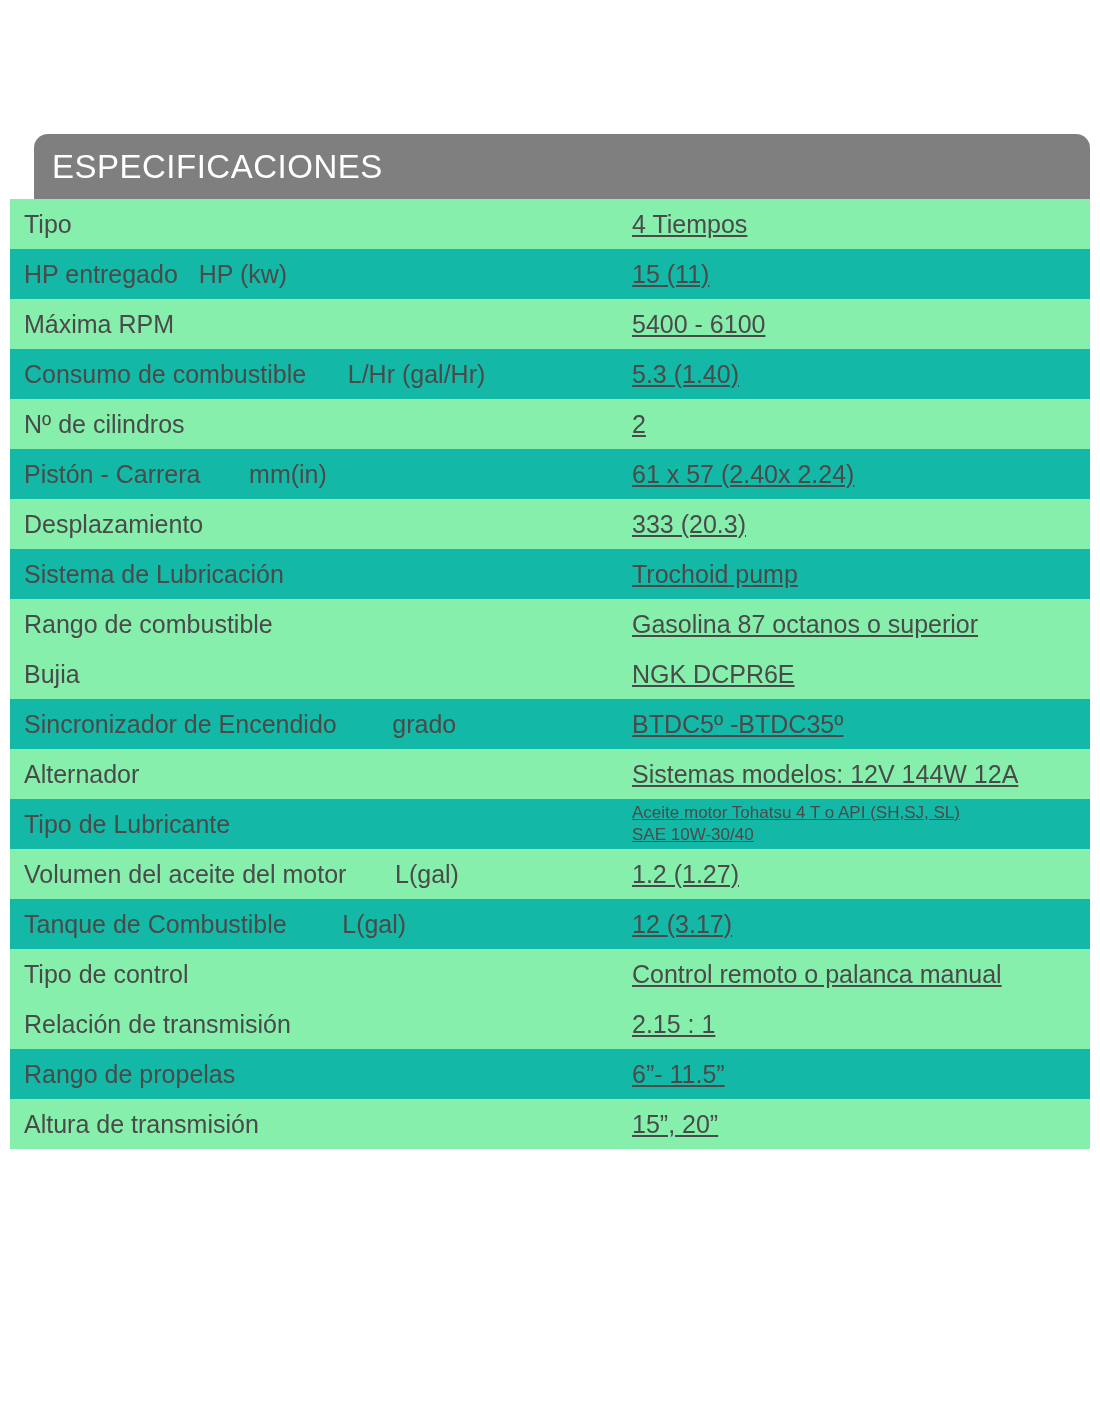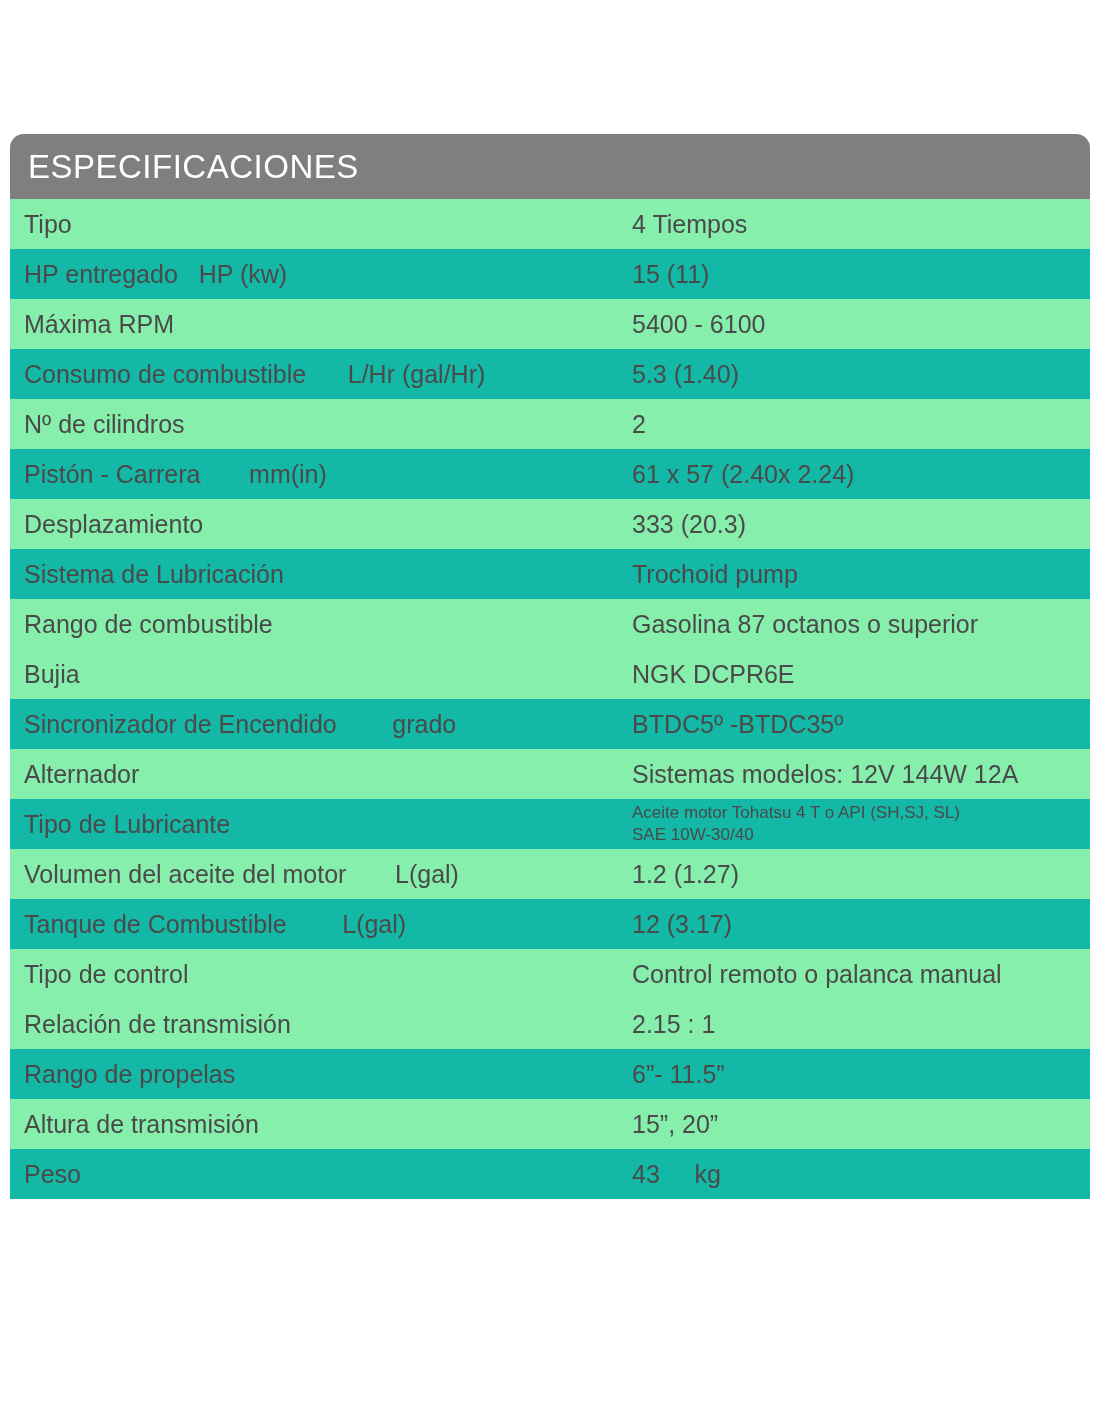--- a/index.html
+++ b/index.html
@@ -28,20 +28,21 @@
     color: #ffffff;
     font-size: 33px;
     font-weight: normal;
     letter-spacing: 0.5px;
     padding: 12px 0 12px 18px;
     border-top-left-radius: 14px;
     border-top-right-radius: 14px;
     box-sizing: border-box;
     height: 65px;
     line-height: 41px;
+    margin-left: 24px;
   }
 
   .spec-table {
     width: 100%;
     border-collapse: collapse;
     table-layout: fixed;
   }
 
   .spec-table tr.odd td {
     background: #86efac;
@@ -63,20 +64,21 @@
     width: 614px;
     padding-left: 14px;
     box-sizing: border-box;
     white-space: pre;
   }
 
   td.value-cell {
     padding-left: 8px;
     box-sizing: border-box;
     white-space: pre;
+    text-decoration: underline;
   }
 
   td.value-cell.small {
     font-size: 17px;
     line-height: 1.3;
     color: #4a4a4a;
   }
 </style>
 </head>
 <body>
@@ -155,19 +157,15 @@
           <td class="value-cell">2.15 : 1</td>
         </tr>
         <tr class="even">
           <td class="label-cell">Rango de propelas</td>
           <td class="value-cell">6”- 11.5”</td>
         </tr>
         <tr class="odd">
           <td class="label-cell">Altura de transmisión</td>
           <td class="value-cell">15”, 20”</td>
         </tr>
-        <tr class="even">
-          <td class="label-cell">Peso</td>
-          <td class="value-cell">43     kg</td>
-        </tr>
       </tbody>
   </table>
 </div>
 
 </body></html>

